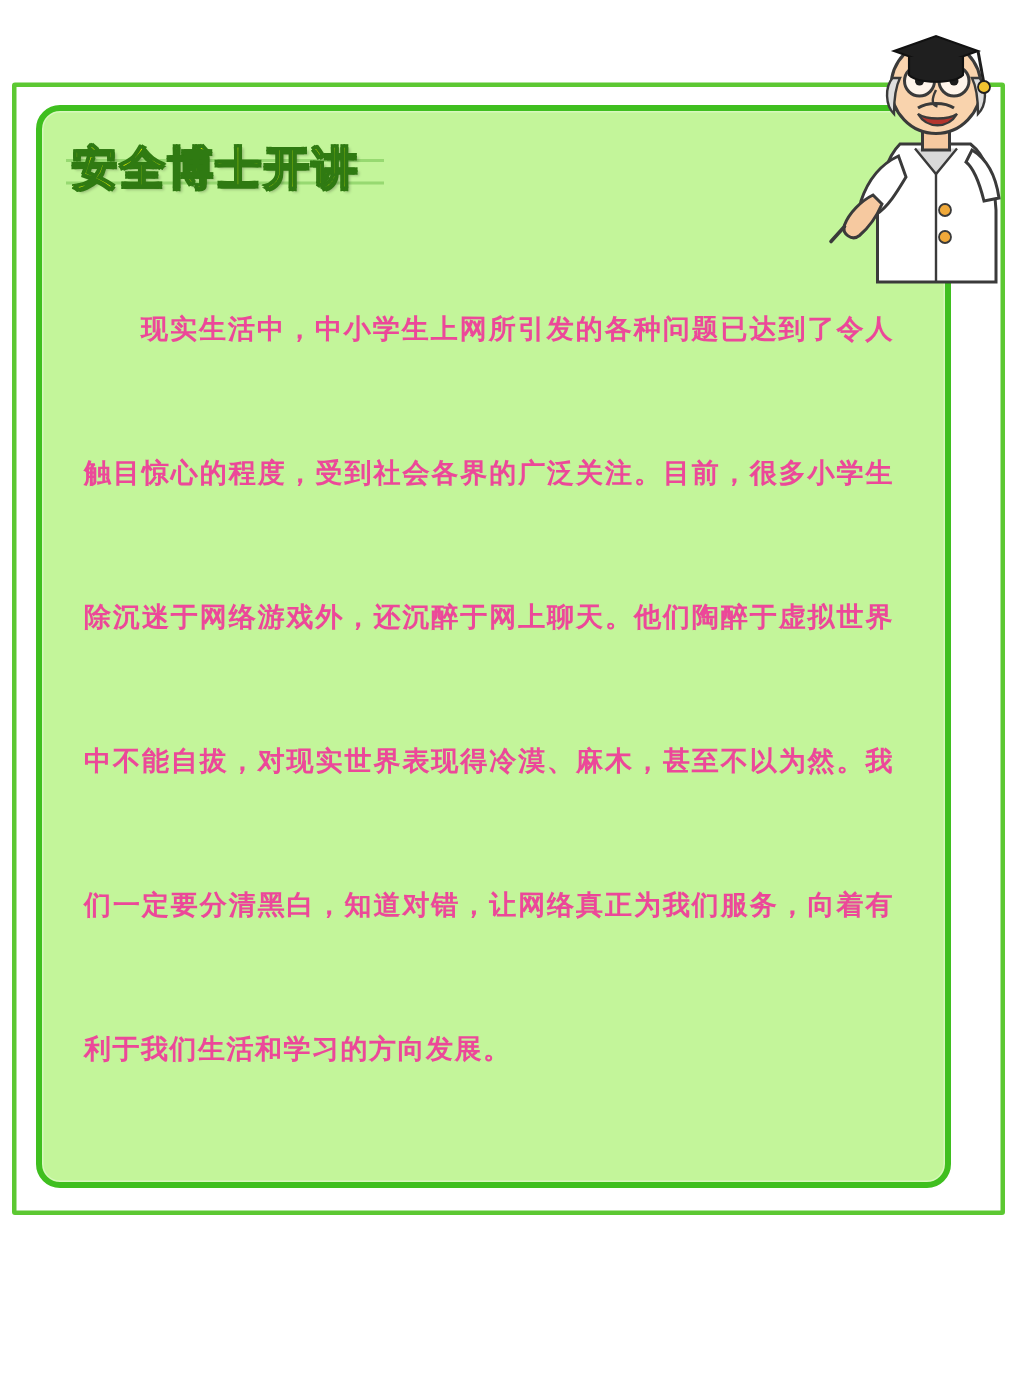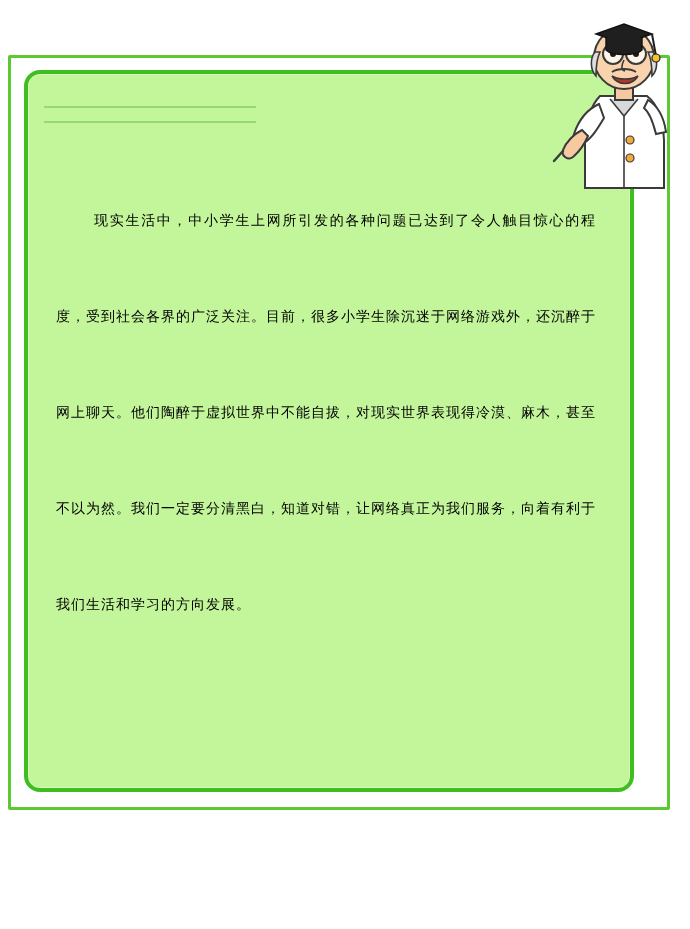--- a/index.html
+++ b/index.html
@@ -82,23 +82,23 @@
   .strike-1 { top: 106px; }
   .strike-2 { top: 121px; }
 
   
   .body-text {
     position: absolute;
     left: 56px;
     top: 172px;
     width: 540px;
     font-family: "DejaVu Sans", sans-serif;
-    font-size: 14px;
-    font-weight: normal;
-    color: #000000;
+    font-size: 18px;
+    font-weight: bold;
+    color: #ec4899;
     line-height: 96px;
     text-align: justify;
     text-indent: 38px;
     letter-spacing: 1px;
   }
 
   
   .doctor {
     position: absolute;
     right: 6px;
@@ -112,20 +112,21 @@
 
 <div class="page">
 
   <div class="outer-frame"></div>
 
   <div class="panel"></div>
 
   <div class="title-strike strike-1"></div>
   <div class="title-strike strike-2"></div>
 
+  <div class="title">安全博士开讲</div>
 
   <div class="body-text">现实生活中，中小学生上网所引发的各种问题已达到了令人触目惊心的程度，受到社会各界的广泛关注。目前，很多小学生除沉迷于网络游戏外，还沉醉于网上聊天。他们陶醉于虚拟世界中不能自拔，对现实世界表现得冷漠、麻木，甚至不以为然。我们一定要分清黑白，知道对错，让网络真正为我们服务，向着有利于我们生活和学习的方向发展。</div>
 
   <svg class="doctor" viewBox="0 0 132 190" xmlns="http://www.w3.org/2000/svg">
 
     <path d="M48 96 C40 104 34 120 33 142 L33 188 L112 188 L112 140 C111 118 104 103 95 96 Z" fill="#ffffff" stroke="#3a3a3a" stroke-width="2"></path>
 
     <path d="M72 98 L72 188" stroke="#3a3a3a" stroke-width="1.6" fill="none"></path>
     <path d="M58 99 L72 116 L86 99" fill="#d9d9d9" stroke="#3a3a3a" stroke-width="1.6"></path>
 

